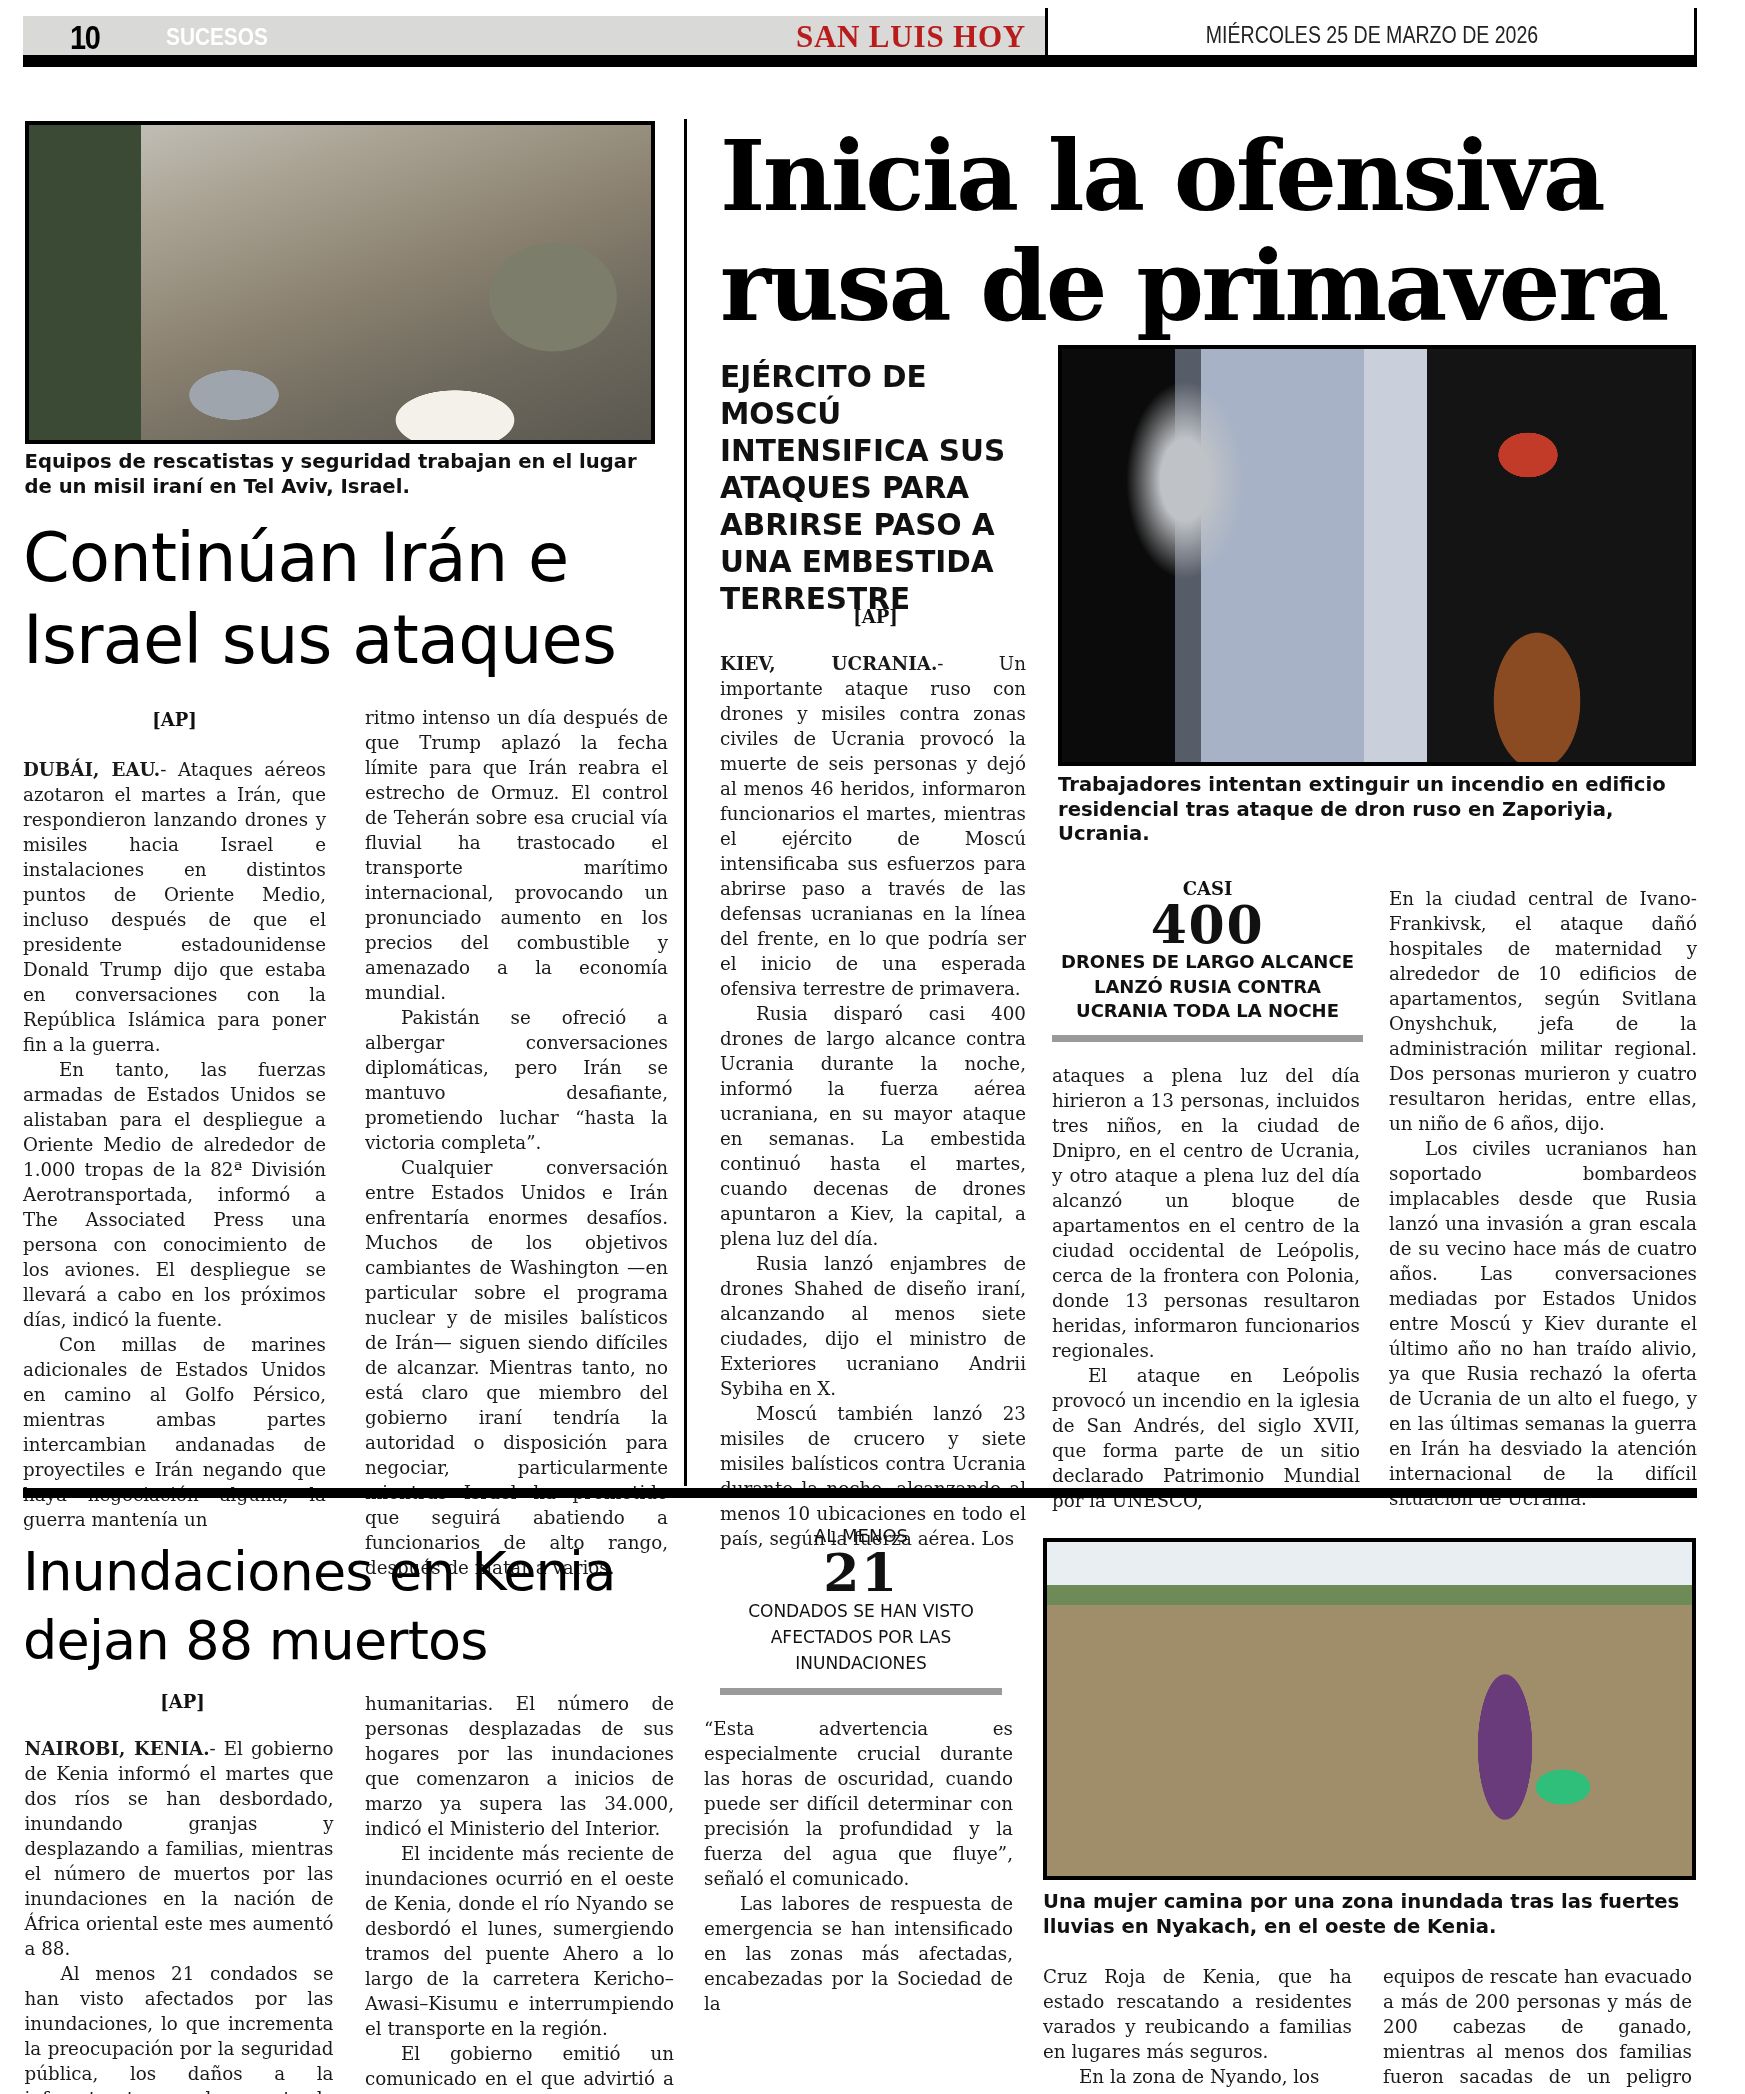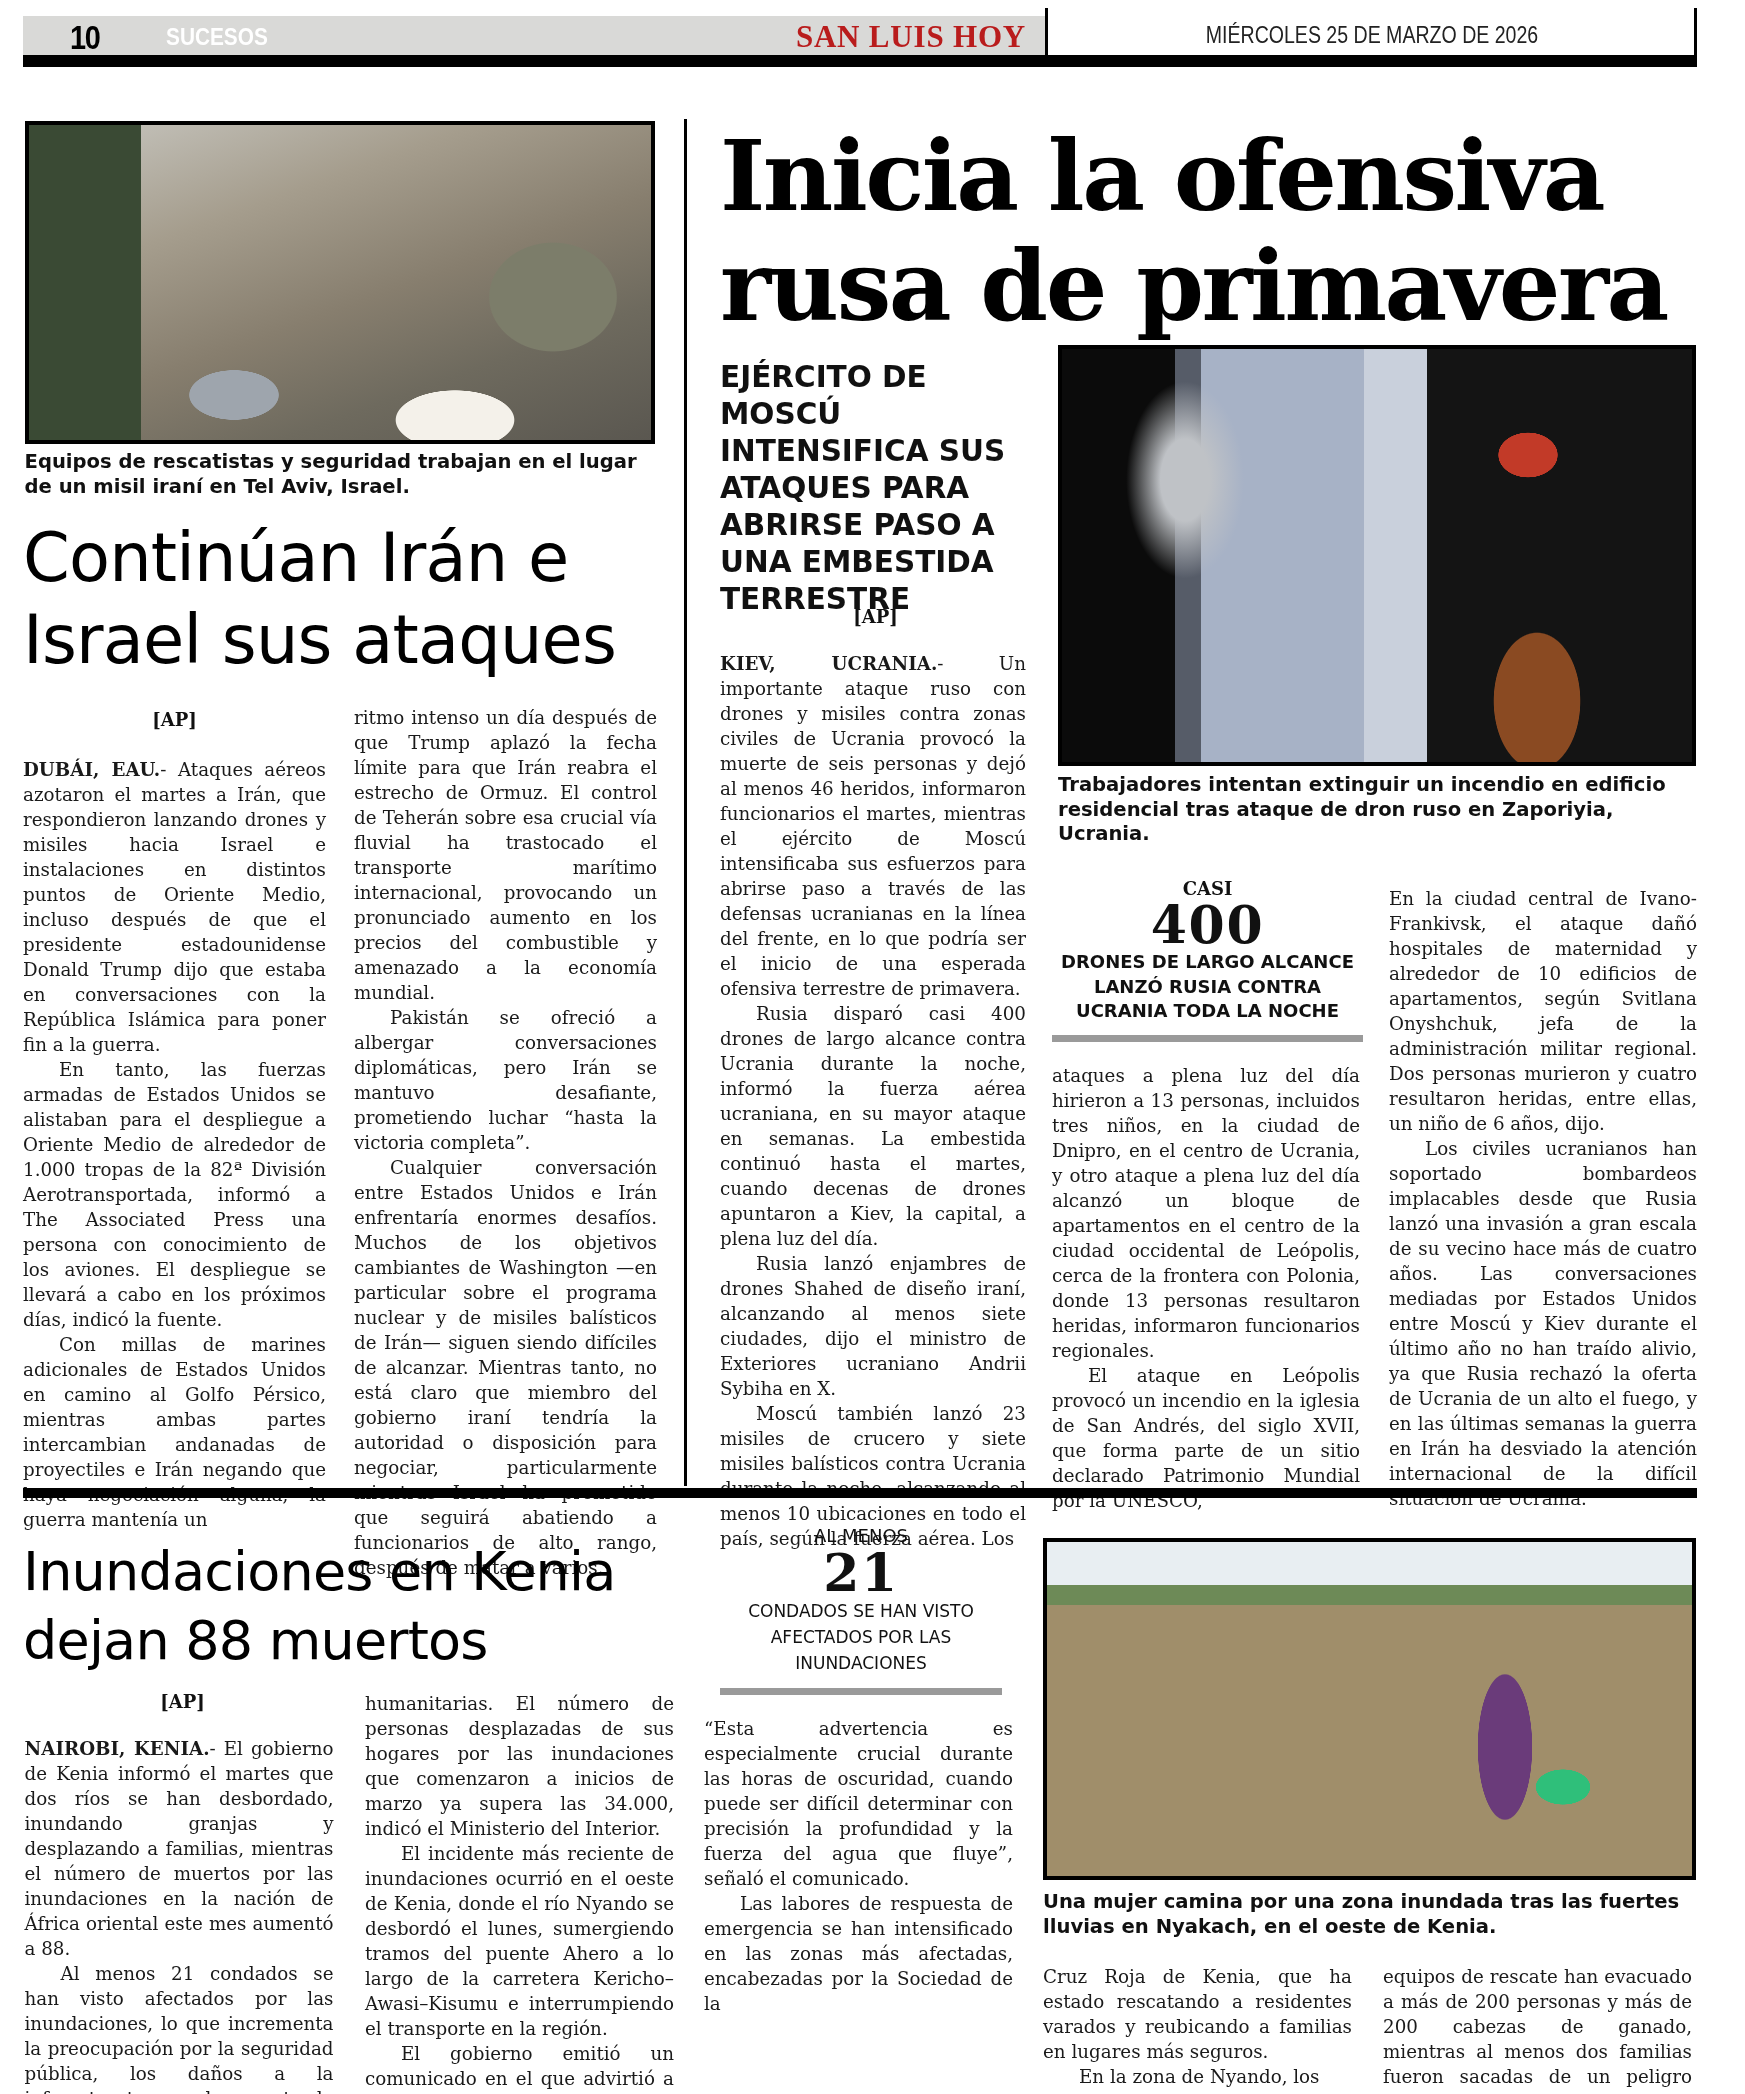--- a/index.html
+++ b/index.html
@@ -56,21 +56,21 @@
   .bl-iran { left: 23px; top: 709px; width: 303px; }
   .bl-russia { left: 720px; top: 606px; width: 311px; }
   .bl-kenya { left: 23px; top: 1691px; width: 319px; }
 
   
   .col { position: absolute; font-family: "DejaVu Serif", serif; font-size: 18.3px; line-height: 25px; text-align: justify; color: #1a1a1a; hyphens: manual; }
   .col p { text-indent: 0; }
   .col p + p { text-indent: 36px; }
   .col .dateline { font-weight: 700; }
   .c-iran-1 { left: 23px; top: 757px; width: 303px; }
-  .c-iran-2 { left: 354px; top: 705px; width: 303px; }
+  .c-iran-2 { left: 365px; top: 705px; width: 303px; }
   .c-ru-1 { left: 720px; top: 651px; width: 306px; }
   .c-ru-2 { left: 1052px; top: 1063px; width: 308px; }
   .c-ru-3 { left: 1389px; top: 886px; width: 308px; }
   .c-ke-1 { left: 24.5px; top: 1736px; width: 309px; }
   .c-ke-2 { left: 365px; top: 1691px; width: 309px; }
   .c-ke-3 { left: 704px; top: 1716px; width: 309px; }
   .c-ke-4 { left: 1043px; top: 1964px; width: 309px; }
   .c-ke-5 { left: 1383px; top: 1964px; width: 309px; }
   .cont-first p:first-child { text-indent: 0; }
 

